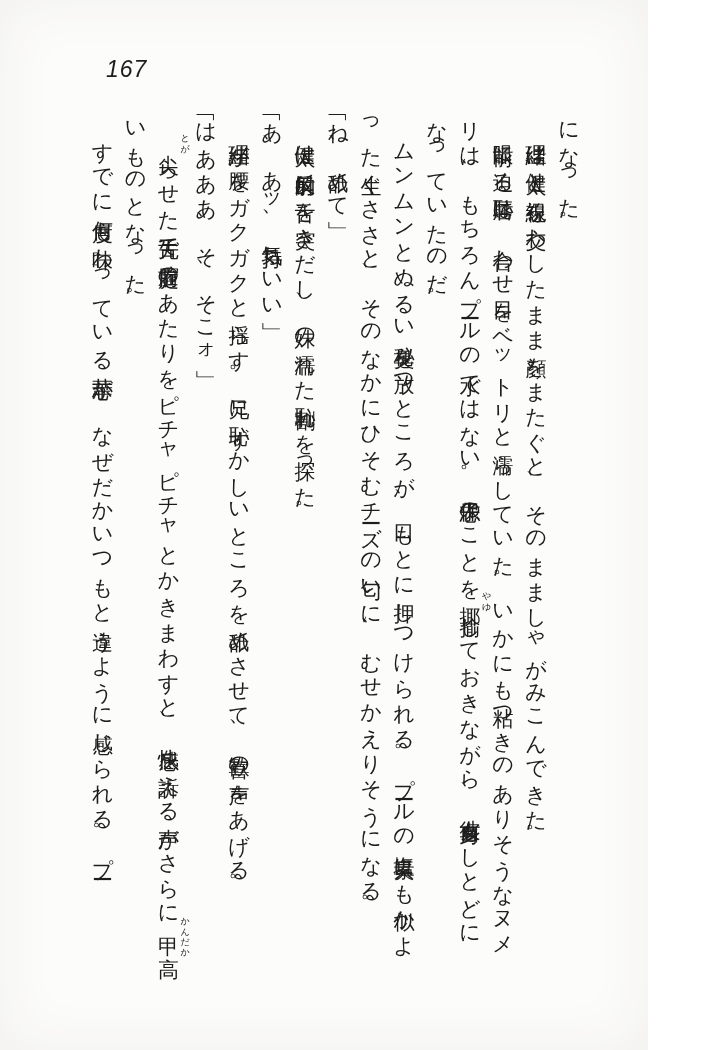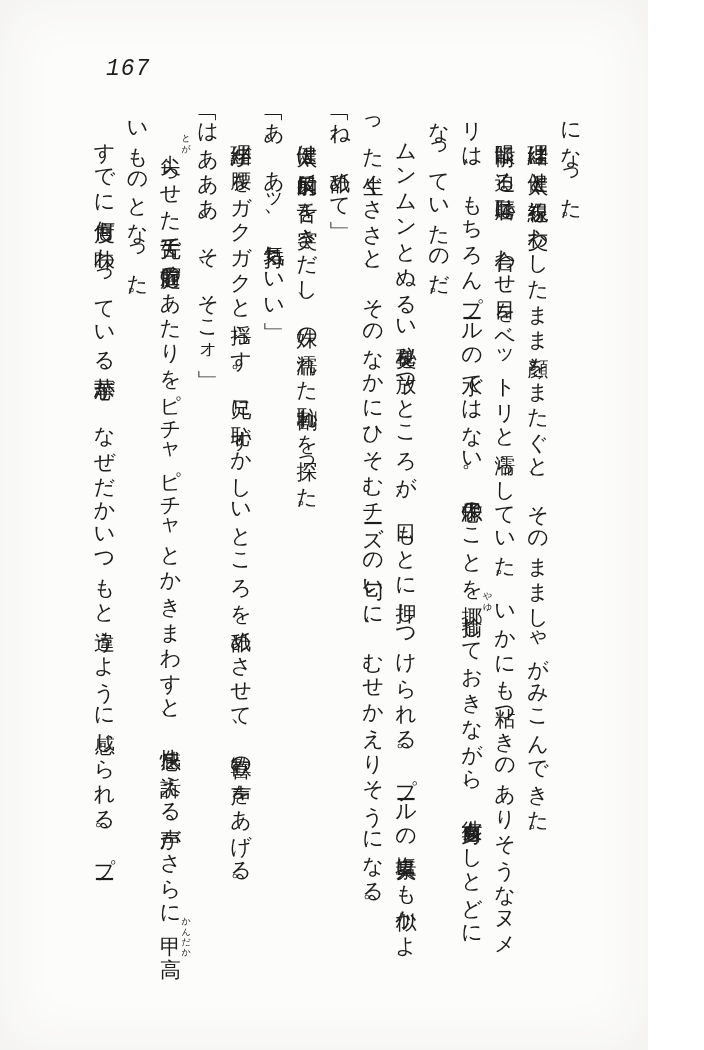--- a/index.html
+++ b/index.html
@@ -10,21 +10,21 @@
     margin: 0;
     padding: 0;
   }
   .book-page {
     position: relative;
     width: 648px;
     height: 1050px;
     background: var(--paper, #fcfcfa);
     overflow: hidden;
     box-shadow: inset 0 0 60px rgba(60,55,50,0.06);
-    font-family: Liberation Mono, monospace;
+    font-family: Liberation Sans, sans-serif;
   }
   .page-number {
     position: absolute;
     top: 56px;
     left: 106px;
     font-style: italic;
     font-size: 23px;
     letter-spacing: 1px;
     color: var(--ink, #1d1d1d);
   }

